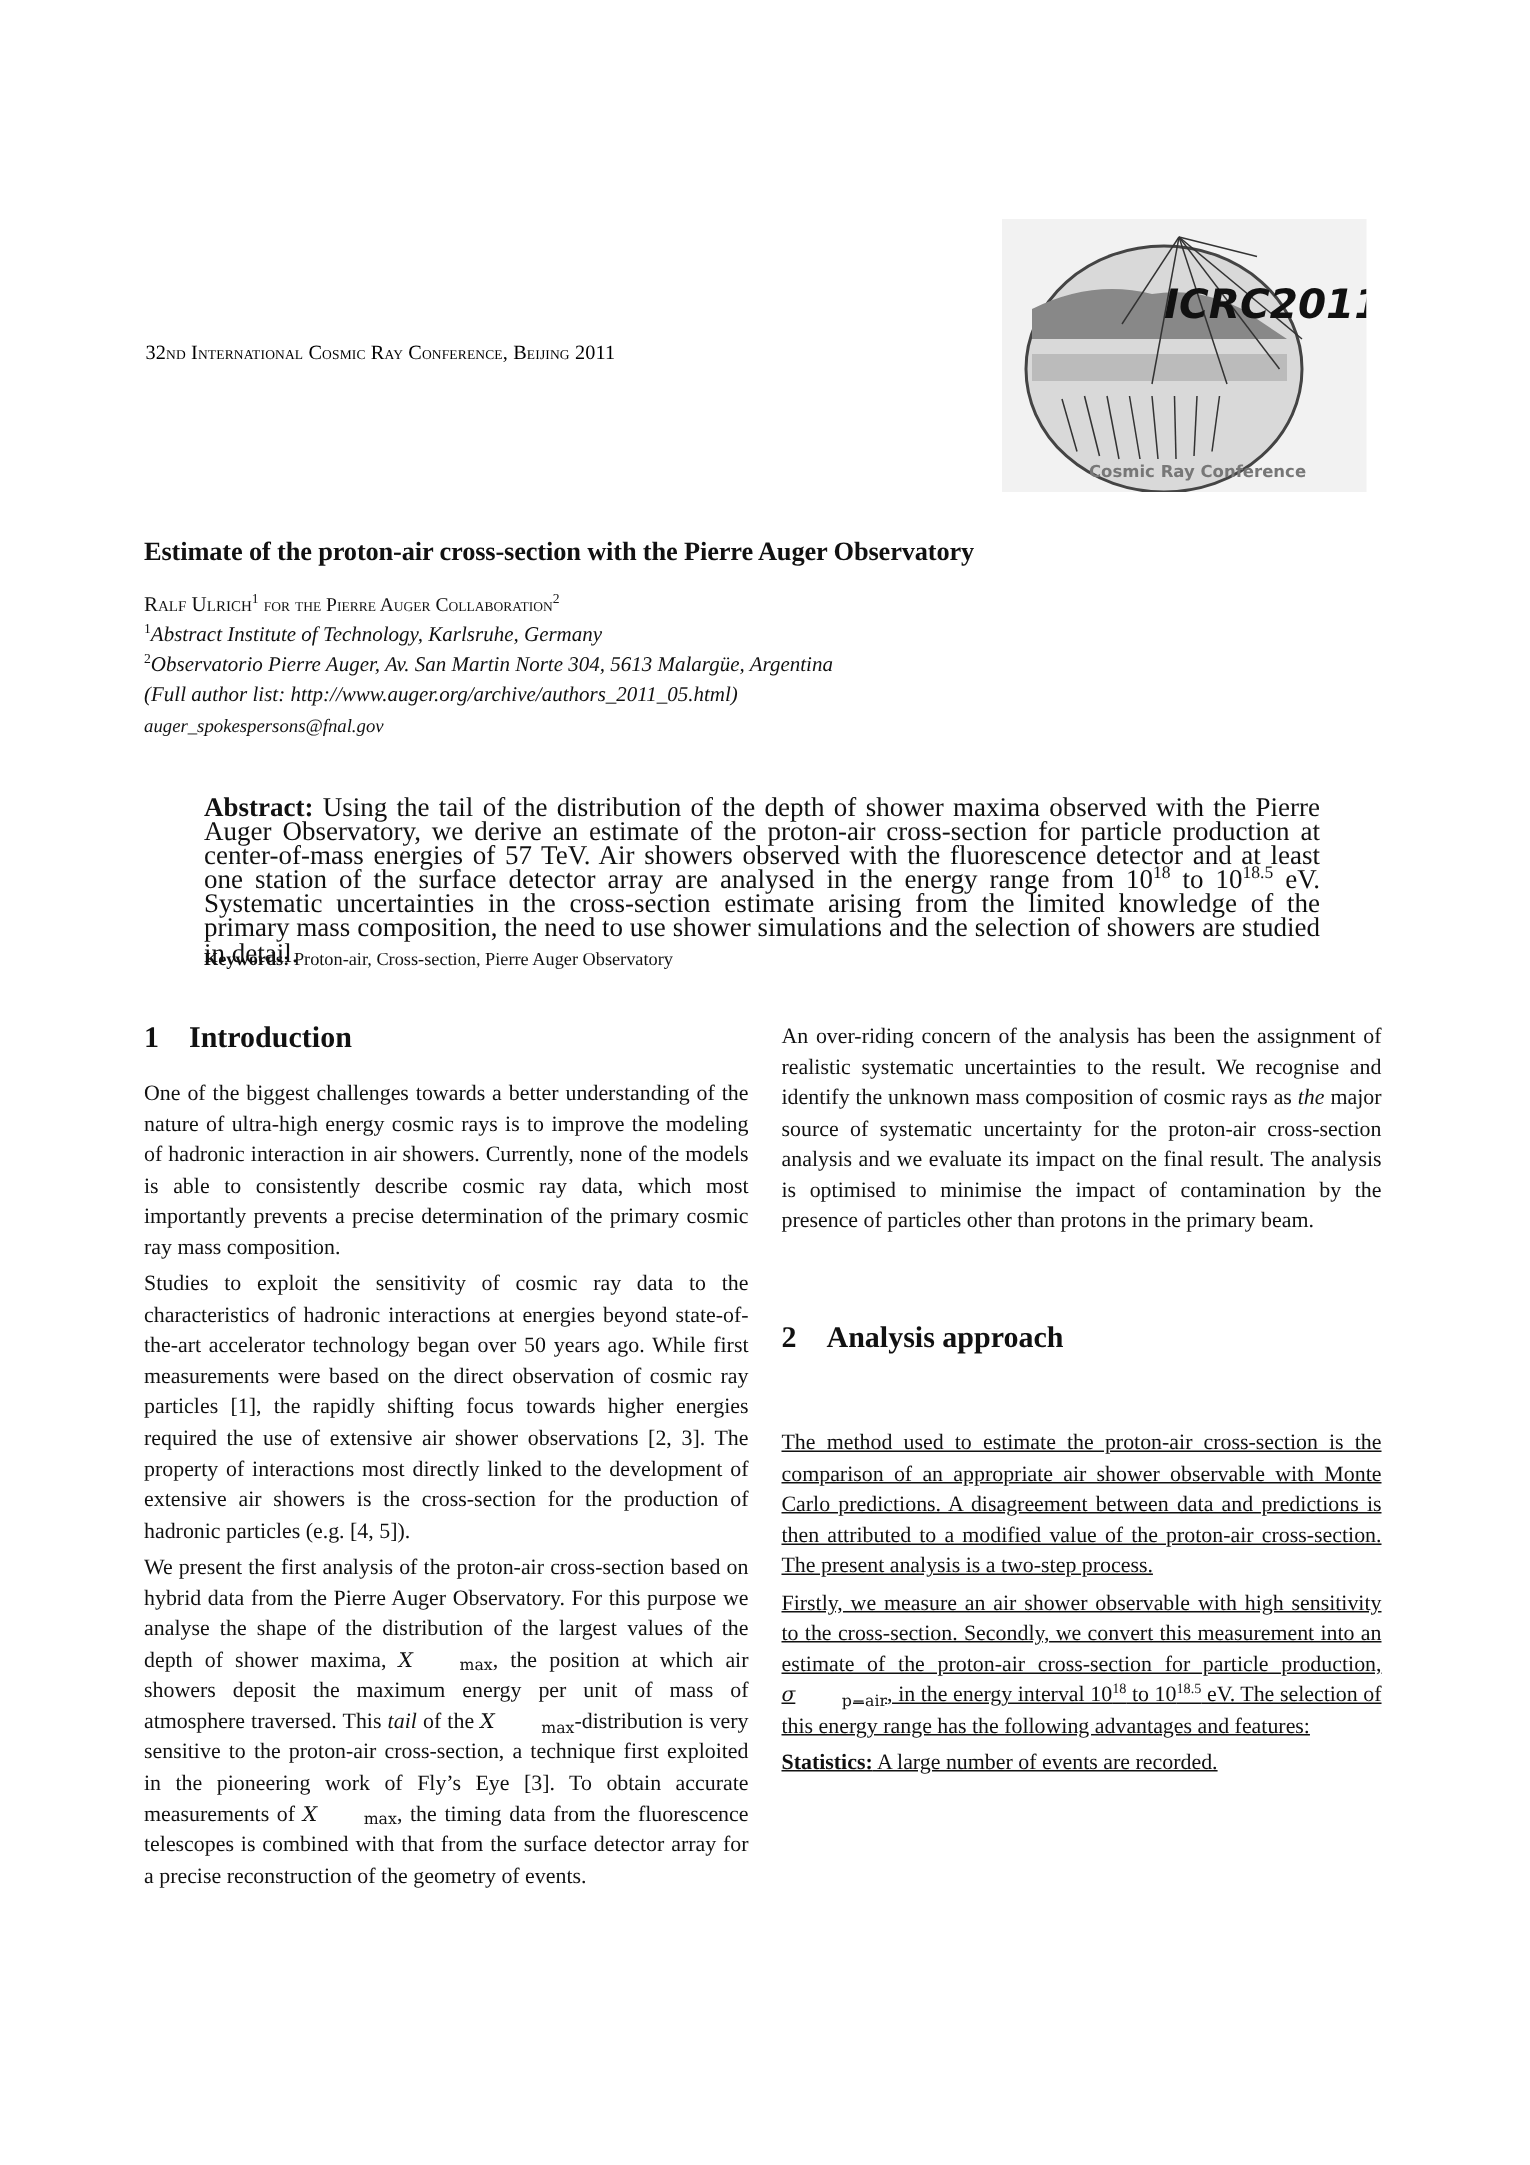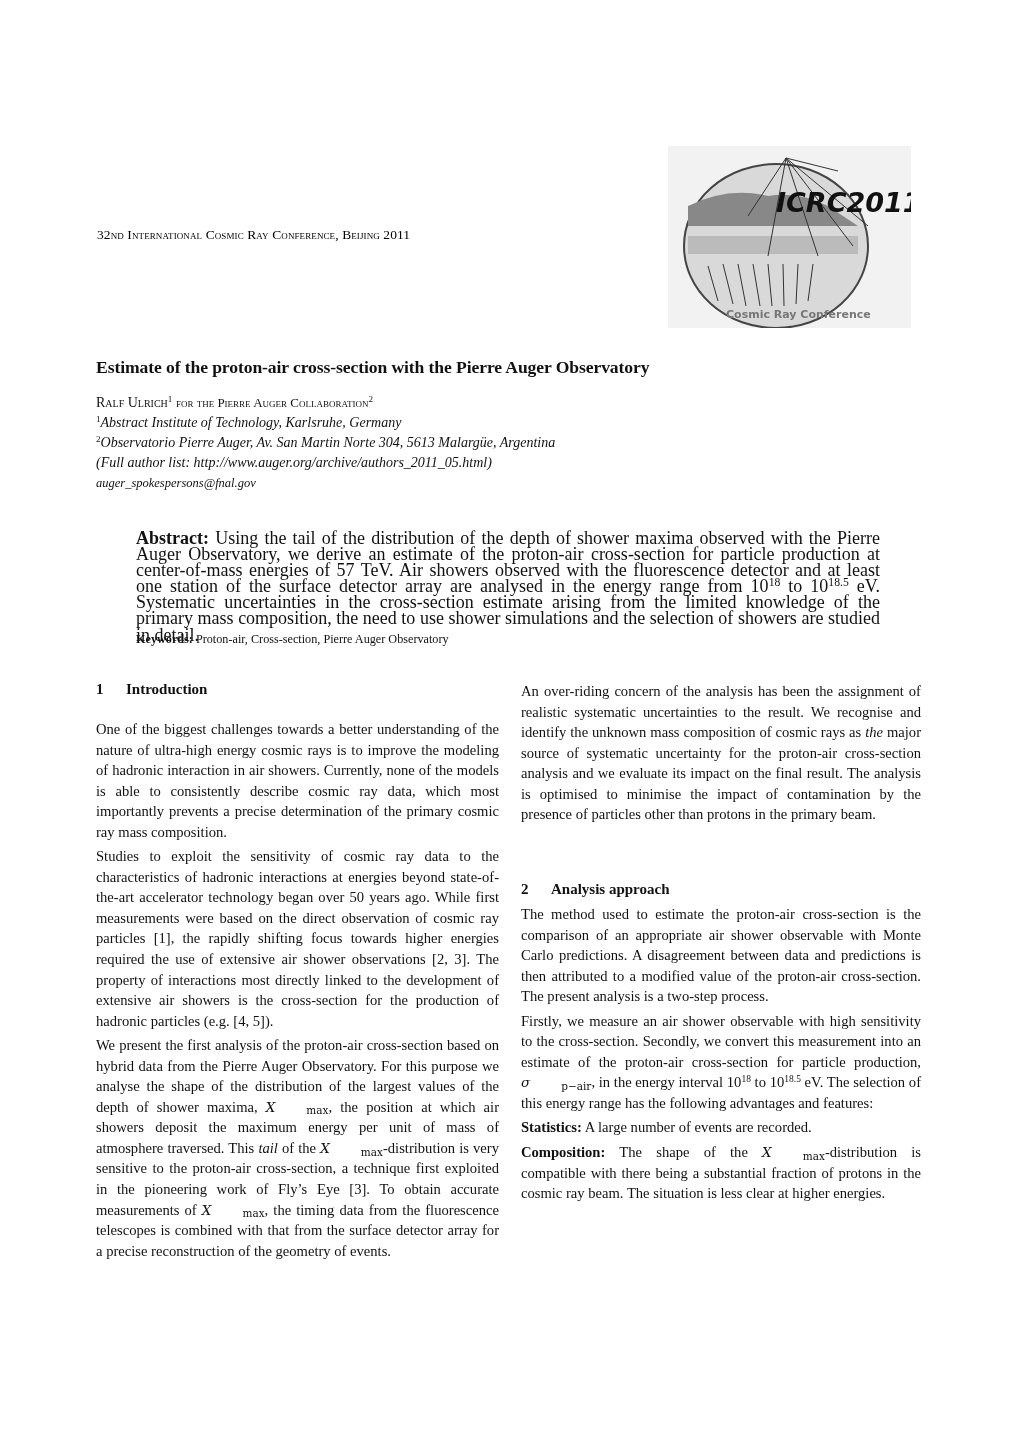--- a/index.html
+++ b/index.html
@@ -12,21 +12,21 @@
   .title { left: 96px; top: 357px; font-size: 17.6px; font-weight: bold; letter-spacing: -0.1px; }
   .authors { left: 96px; top: 393px; font-size: 14px; line-height: 20px; }
   .authors .line { white-space: nowrap; }
   .authors .aff { font-style: italic; }
   .authors .email { font-style: italic; font-size: 12.5px; }
   sup { font-size: 0.65em; vertical-align: 0.55em; line-height: 0; }
   sub { font-size: 0.72em; vertical-align: -0.25em; line-height: 0; }
   .abstract { left: 136px; top: 530px; width: 744px; font-size: 18px; line-height: 16.1px; text-align: justify; }
   .keywords { left: 136px; top: 632px; font-size: 12.2px; }
   .b { font-weight: bold; }
-  .section-h { font-size: 15px; font-weight: bold; }
+  .section-h { font-size: 20px; font-weight: bold; }
   .section-h .num { display:inline-block; width: 30px; }
   .col { font-size: 14.6px; line-height: 20.55px; text-align: justify; }
   .col p { margin: 0 0 4px 0; }
   .col-left { left: 96px; top: 719px; width: 403px; }
   .col-right { left: 521px; top: 681px; width: 400px; }
   .math { font-family: "DejaVu Serif", serif; font-style: italic; font-size: 13.5px; }
   .mathrm { font-family: "DejaVu Serif", serif; font-style: normal; font-size: 10.5px; margin-left: 31px; }
   em { }
 </style>
 </head>
@@ -98,18 +98,17 @@
 </div>
 
 <div class="abs col col-right">
   <p><span>An over-riding concern of the analysis has been the assignment of realistic systematic uncertainties to the result.  We recognise and identify the unknown mass composition of cosmic rays as </span><em>the</em><span> major source of systematic uncertainty for the proton-air cross-section analysis and we evaluate its impact on the final result.  The analysis is optimised to minimise the impact of contamination by the presence of particles other than protons in the primary beam.</span></p>
 </div>
 
 <div class="abs section-h" style="left:521px; top:881px;">
   <span class="num">2</span><span>Analysis approach</span>
 </div>
 
-<div class="abs col" style="left:521px; top:904px; width:400px;">
+<div class="abs col" style="left:521px; top:952px; width:400px;text-decoration:underline;">
   <p>The method used to estimate the proton-air cross-section is the comparison of an appropriate air shower observable with Monte Carlo predictions.  A disagreement between data and predictions is then attributed to a modified value of the proton-air cross-section.  The present analysis is a two-step process.</p>
   <p><span>Firstly, we measure an air shower observable with high sensitivity to the cross-section. Secondly, we convert this measurement into an estimate of the proton-air cross-section for particle production, </span><span class="math">σ</span><sub class="mathrm">p−air</sub><span>, in the energy interval 10</span><sup>18</sup><span> to 10</span><sup>18.5</sup><span> eV. The selection of this energy range has the following advantages and features:</span></p>
   <p><span class="b">Statistics:</span><span> A large number of events are recorded.</span></p>
-  <p><span class="b">Composition:</span><span> The shape of the </span><span class="math">X</span><sub class="mathrm">max</sub><span>-distribution is compatible with there being a substantial fraction of protons in the cosmic ray beam.  The situation is less clear at higher energies.</span></p>
 </div>
 
 </body></html>

